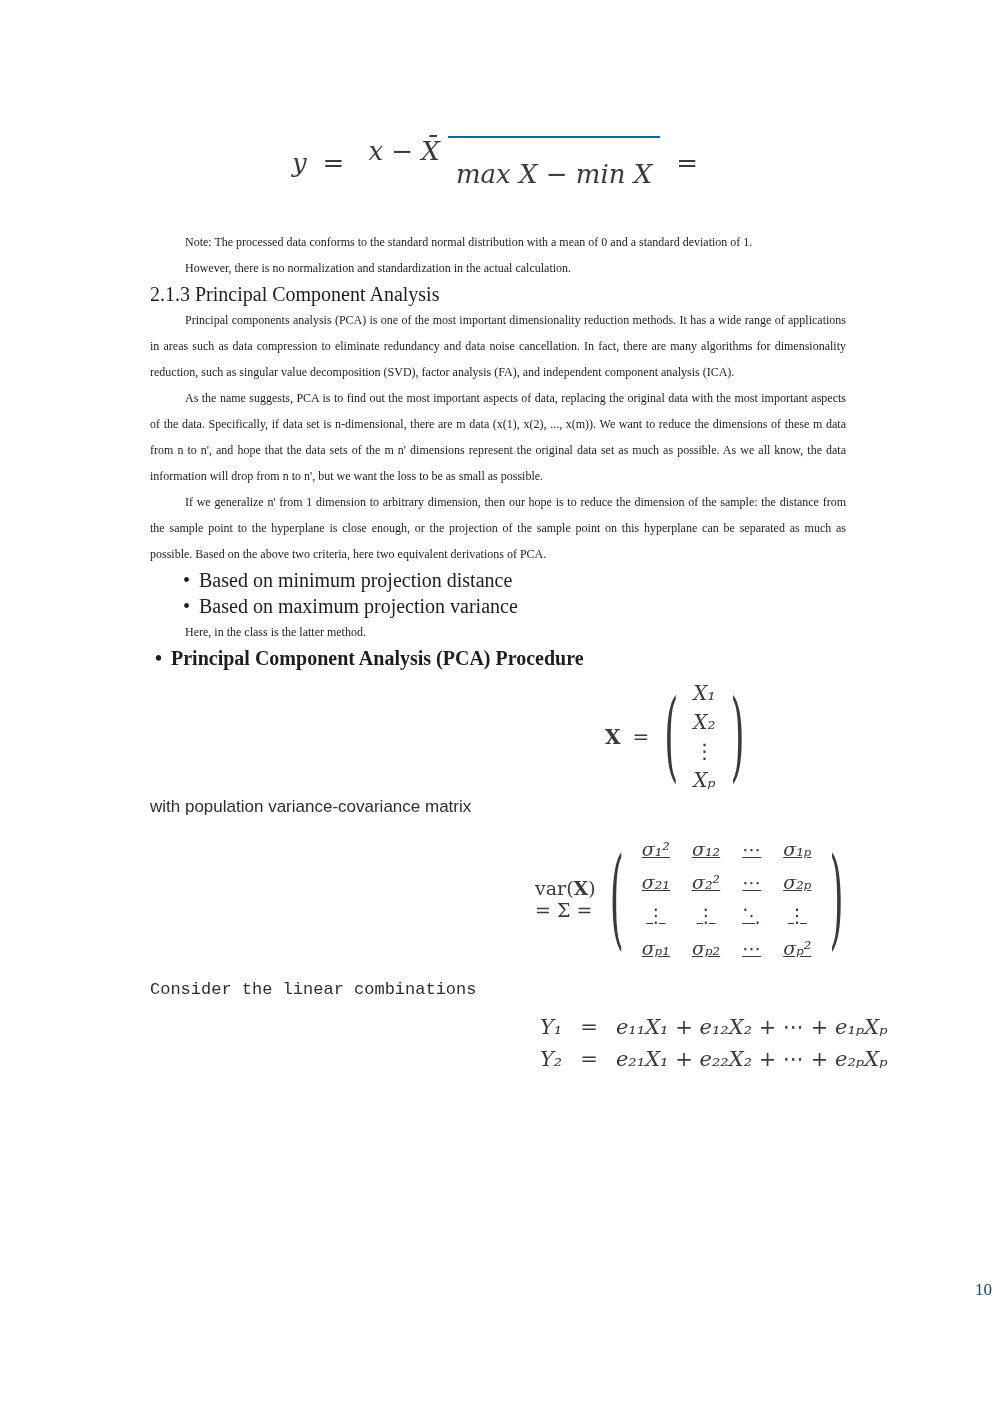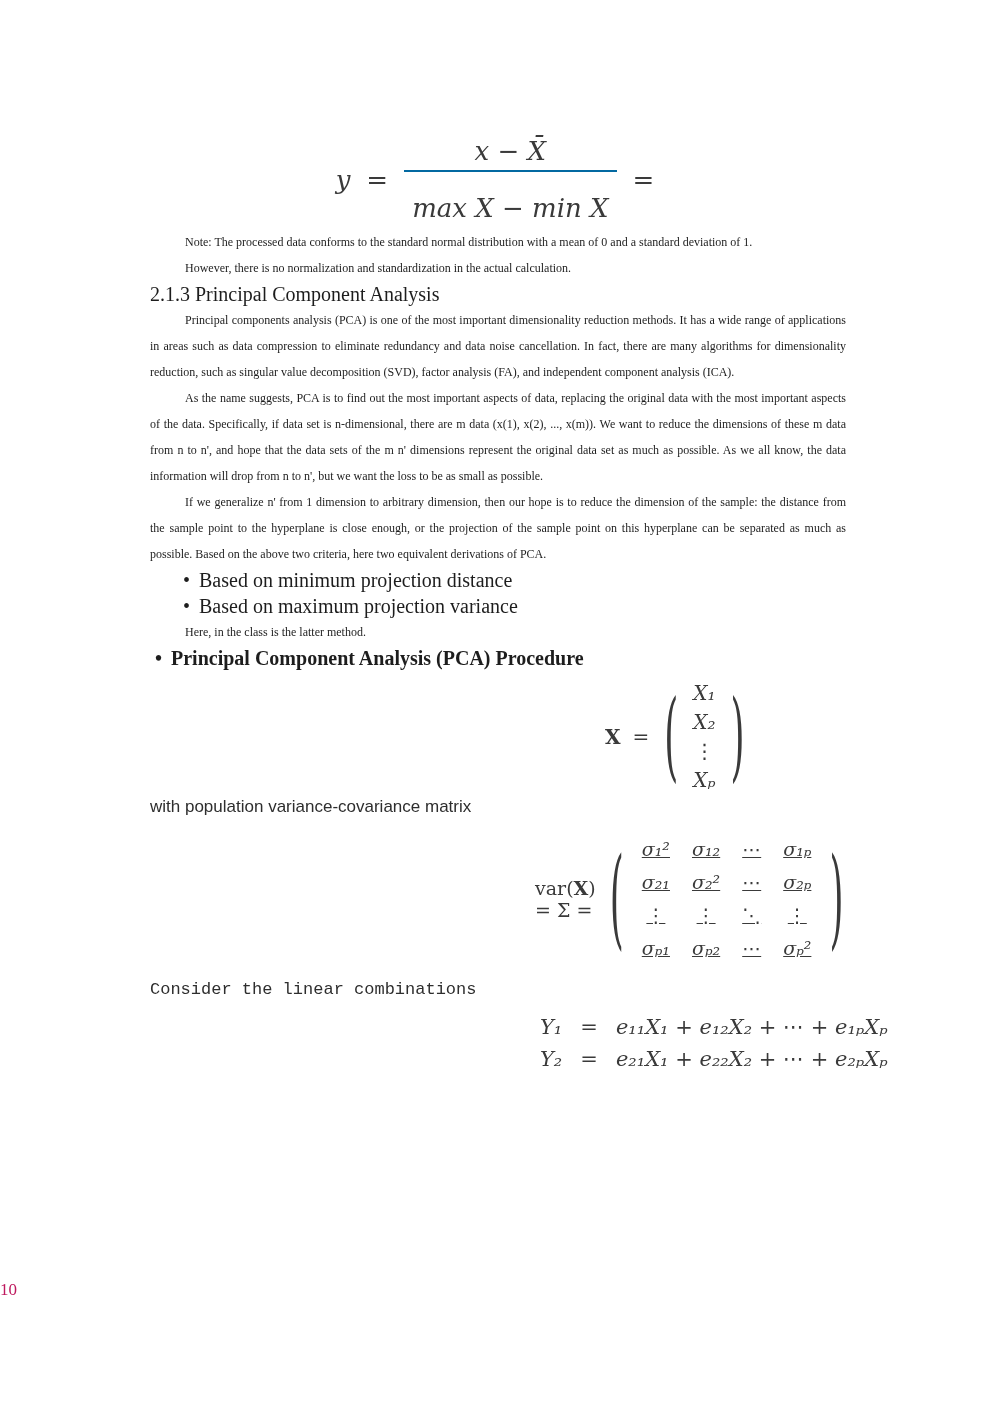--- a/index.html
+++ b/index.html
@@ -13,21 +13,21 @@
   }
   
   .formula-top{
     position:absolute;top:136px;left:0;right:0;
     display:flex;justify-content:center;align-items:center;gap:14px;
     font-family:"DejaVu Serif","DejaVu Sans",serif;
     font-size:26px;color:#3a3a3a;
   }
   .mi{font-style:italic;}
   .mrel{font-style:normal;padding:0 2px;}
-  .frac{display:inline-flex;flex-direction:column;text-align:center;vertical-align:middle;}
+  .frac{display:inline-flex;flex-direction:row;text-align:center;vertical-align:middle;}
   .frac .num{display:block;padding:0 8px 4px;}
   .frac .den{display:block;border-top:2px solid #0369a1;padding:21px 8px 0;}
   
   .content{position:absolute;top:229px;left:150px;width:696px;}
   .para{
     margin:0;font-size:12px;line-height:26px;
     text-align:justify;text-indent:35px;
   }
   .section-heading{
     margin:0;font-size:20px;line-height:26px;font-weight:normal;text-indent:0;
@@ -67,21 +67,21 @@
   .y-eqs{margin:14px 0 0 390px;}
   .eq-grid{
     display:grid;grid-template-columns:auto auto auto;
     column-gap:16px;row-gap:8px;align-items:baseline;
     font-size:21px;
   }
   .eq-grid .mi{white-space:nowrap;}
   
   .page-number{
     position:absolute;top:1280px;left:0;right:0;
-    text-align:left;font-size:17px;color:#be185d;
+    text-align:right;font-size:17px;color:#0c4a6e;
   }
 </style>
 </head>
 <body>
 
 <div class="page">
 
   <div class="formula-top">
     <span class="mi">y</span>
     <span class="mrel">=</span>

